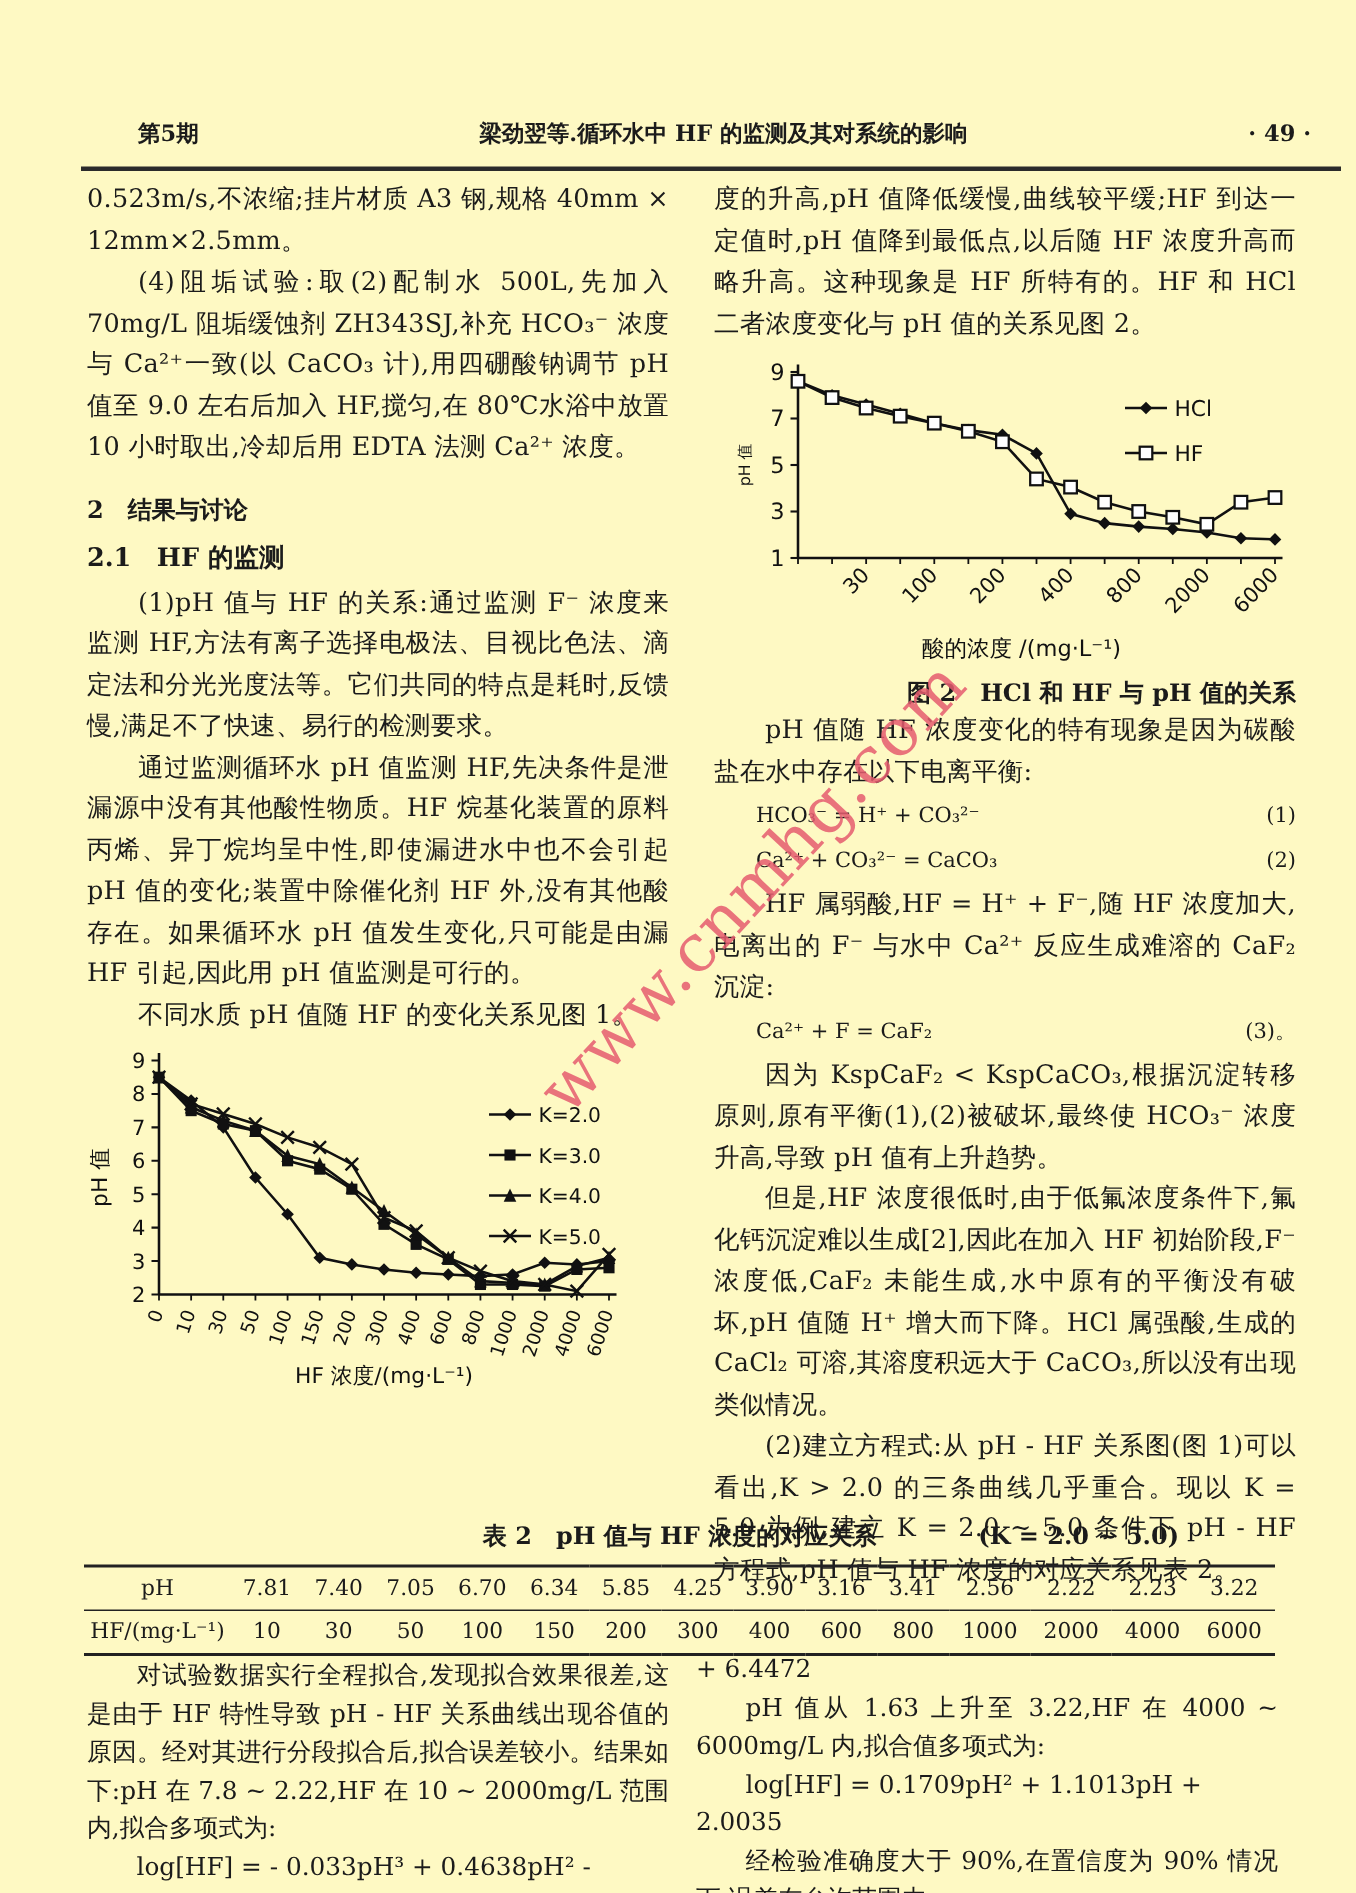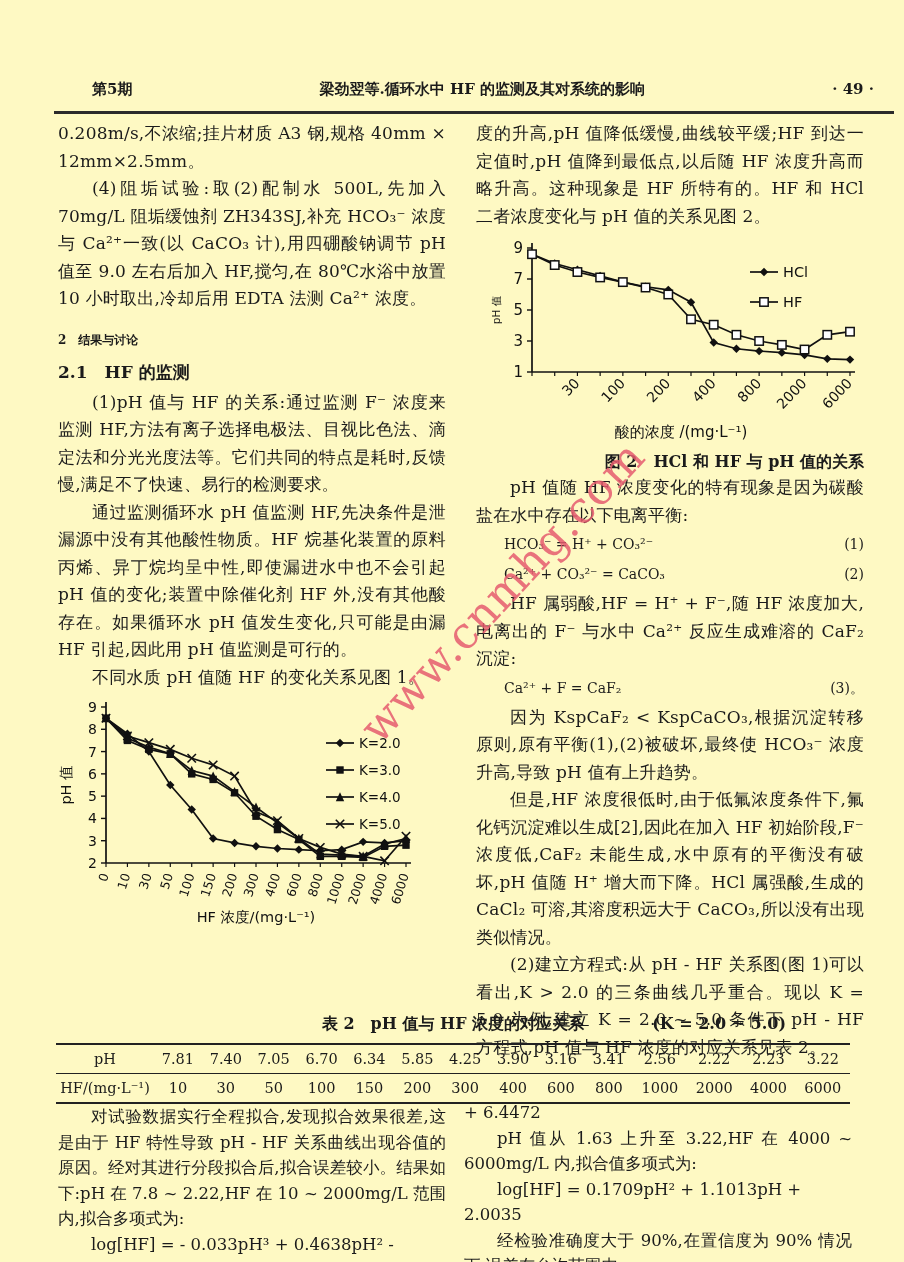--- a/index.html
+++ b/index.html
@@ -16,21 +16,21 @@
     display:flex;justify-content:space-between;align-items:baseline;
     font-size:15px;font-weight:600;
   }
   .header-rule{position:absolute;top:111px;left:54px;right:50px;height:3px;background:#2b2b2b;}
   
   .col{position:absolute;width:388px;}
   #col-left{left:58px;top:120px;}
   #col-right{left:476px;top:120px;}
   .col p{margin:0;font-size:17px;line-height:27.5px;text-align:justify;letter-spacing:.2px;}
   .indent{text-indent:2em;}
-  .sec-h{margin:14px 0 4px 0;font-size:12px;font-weight:700;line-height:26px;}
+  .sec-h{margin:14px 0 4px 0;font-size:16px;font-weight:700;line-height:26px;}
   .sec-h2{margin:6px 0 4px 0;font-size:17px;font-weight:700;line-height:26px;}
   
   .eqrow{display:flex;justify-content:space-between;align-items:baseline;
          font-size:14px;line-height:29px;margin:1px 0;}
   .eqrow .expr{padding-left:2em;}
   
   .figure{margin-top:6px;}
   .fig-caption{text-align:right;font-size:16px;font-weight:700;margin-top:2px;line-height:24px;}
   svg text{font-family:"DejaVu Sans","Liberation Sans",sans-serif;}
   
@@ -66,21 +66,21 @@
   <div class="header-row">
     <span>第5期</span>
     <span>梁劲翌等.循环水中 HF 的监测及其对系统的影响</span>
     <span>· 49 ·</span>
   </div>
   <div class="header-rule"></div>
 
   <div id="watermark">www.cnmhg.com</div>
 
   <div id="col-left" class="col">
-    <p>0.208m/s,不浓缩;挂片材质 A3 钢,规格 40mm × 12mm×2.5mm。</p>
+    <p>0.523m/s,不浓缩;挂片材质 A3 钢,规格 40mm × 12mm×2.5mm。</p>
     <p class="indent">(4)阻垢试验:取(2)配制水 500L,先加入 70mg/L 阻垢缓蚀剂 ZH343SJ,补充 HCO₃⁻ 浓度与 Ca²⁺一致(以 CaCO₃ 计),用四硼酸钠调节 pH 值至 9.0 左右后加入 HF,搅匀,在 80℃水浴中放置 10 小时取出,冷却后用 EDTA 法测 Ca²⁺ 浓度。</p>
     <div class="sec-h">2　结果与讨论</div>
     <div class="sec-h2">2.1　HF 的监测</div>
     <p class="indent">(1)pH 值与 HF 的关系:通过监测 F⁻ 浓度来监测 HF,方法有离子选择电极法、目视比色法、滴定法和分光光度法等。它们共同的特点是耗时,反馈慢,满足不了快速、易行的检测要求。</p>
     <p class="indent">通过监测循环水 pH 值监测 HF,先决条件是泄漏源中没有其他酸性物质。HF 烷基化装置的原料丙烯、异丁烷均呈中性,即使漏进水中也不会引起 pH 值的变化;装置中除催化剂 HF 外,没有其他酸存在。如果循环水 pH 值发生变化,只可能是由漏 HF 引起,因此用 pH 值监测是可行的。</p>
     <p class="indent">不同水质 pH 值随 HF 的变化关系见图 1。</p>
     <div class="figure">
       <svg id="fig1-svg" width="388" height="232" viewBox="0 0 388 232">
           <line x1="48" y1="5" x2="48" y2="166" stroke="#111" stroke-width="1.7"></line>
           <line x1="48" y1="166" x2="353" y2="166" stroke="#111" stroke-width="1.7"></line>

